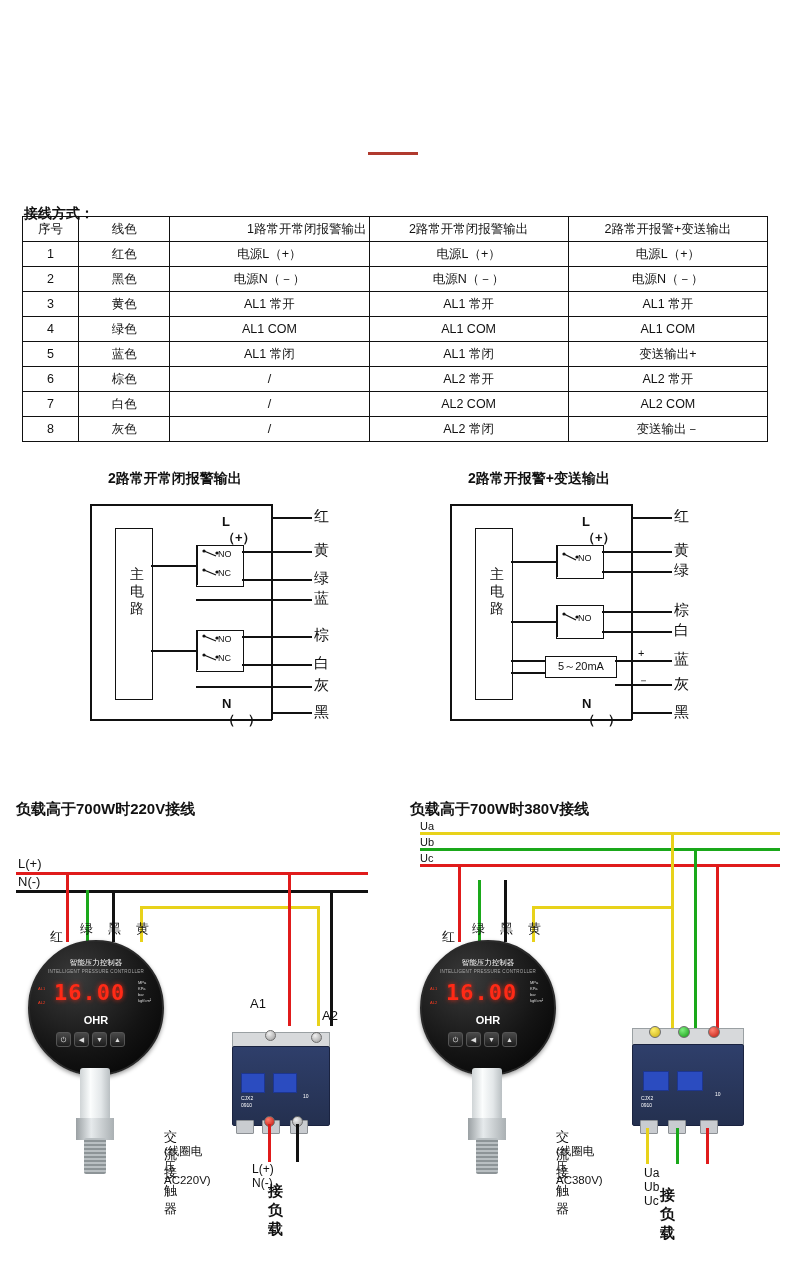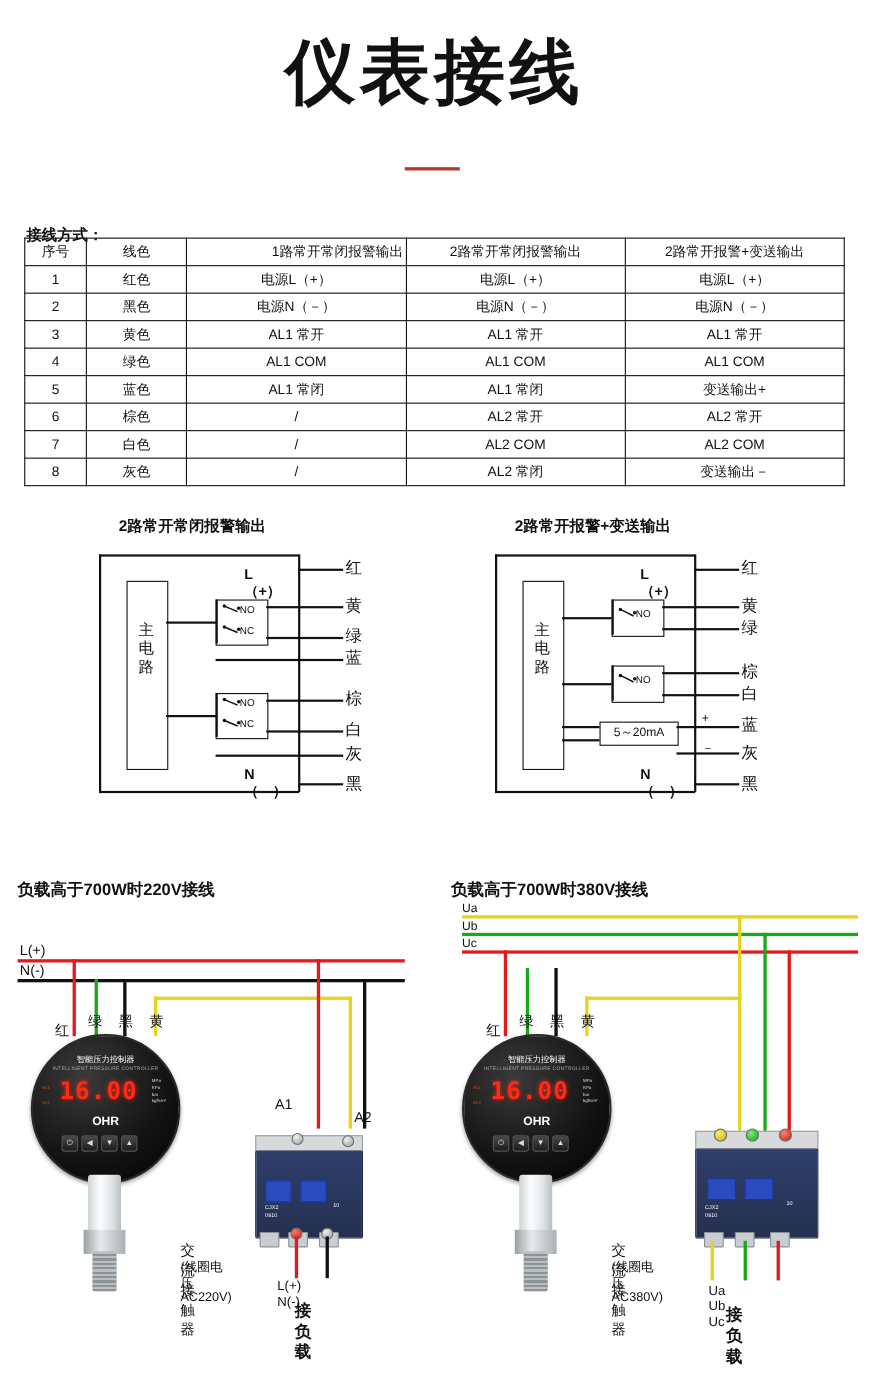--- a/index.html
+++ b/index.html
@@ -21,21 +21,21 @@
   table.wiring .c3{width:198px;}
   table.wiring .c4{width:198px;}
 
   
   .sch-title{position:absolute;font-size:14px;font-weight:bold;}
   .sch{position:absolute;}
   .wire{position:absolute;background:#111;}
   .h{height:1.5px;}
   .v{width:1.5px;}
   .box-main{position:absolute;border:1.5px solid #111;background:#fff;}
-  .main-text{position:absolute;font-size:14px;line-height:17px;text-align:center;width:22px;font-family:Liberation Mono, monospace;}
+  .main-text{position:absolute;font-size:14px;line-height:17px;text-align:right;width:22px;}
   .relay{position:absolute;border:1.5px solid #111;background:#fff;}
   .relay-lab{position:absolute;font-size:9px;}
   .pinlab{position:absolute;font-size:13px;font-weight:bold;}
   .colorlab{position:absolute;font-size:15px;}
   .tiny{position:absolute;font-size:11px;}
   .xmit{position:absolute;border:1.5px solid #111;background:#fff;font-size:11px;text-align:center;line-height:18px;}
 
   
   .photo{position:absolute;}
   .lbl{position:absolute;font-size:13px;}
@@ -60,21 +60,20 @@
   .ct-blue{position:absolute;background:#2b4cc0;border:1px solid #1d3690;}
   .ct-term{position:absolute;background:#c9ccd0;border:1px solid #8d9195;border-radius:1px;}
   .screw{position:absolute;border-radius:50%;background:radial-gradient(circle at 35% 30%,#f0f0f0,#9a9a9a);border:1px solid #6e6e6e;}
   .ct-txt{position:absolute;font-size:5px;color:#fff;}
 </style>
 </head>
 <body>
 
 <div id="page">
 
-  <div class="title">仪表接线</div>
   <div class="title-rule"></div>
 
   <div class="section-label" style="left:24px;top:185px;">接线方式：</div>
 
   <table class="wiring">
     <thead>
       <tr>
         <th class="c0">序号</th>
         <th class="c1">线色</th>
         <th class="c2">1路常开常闭报警输出</th>

